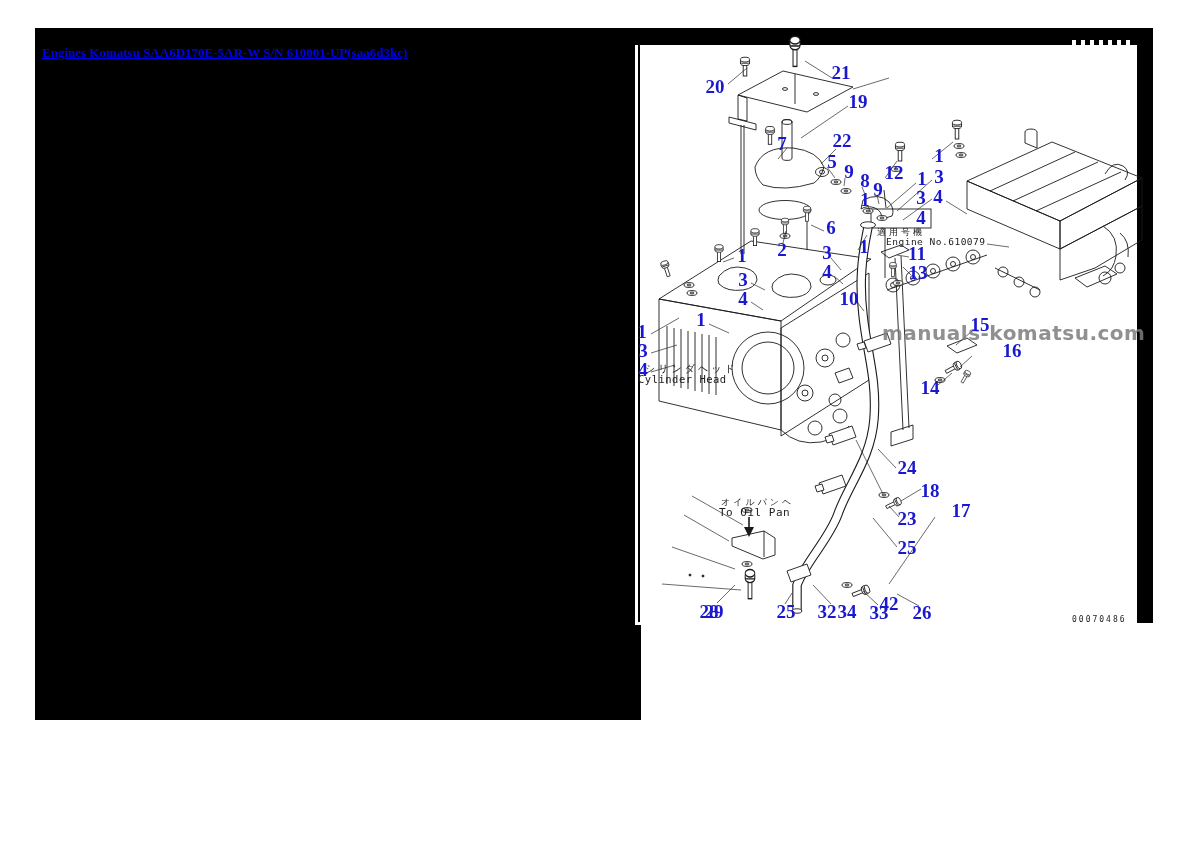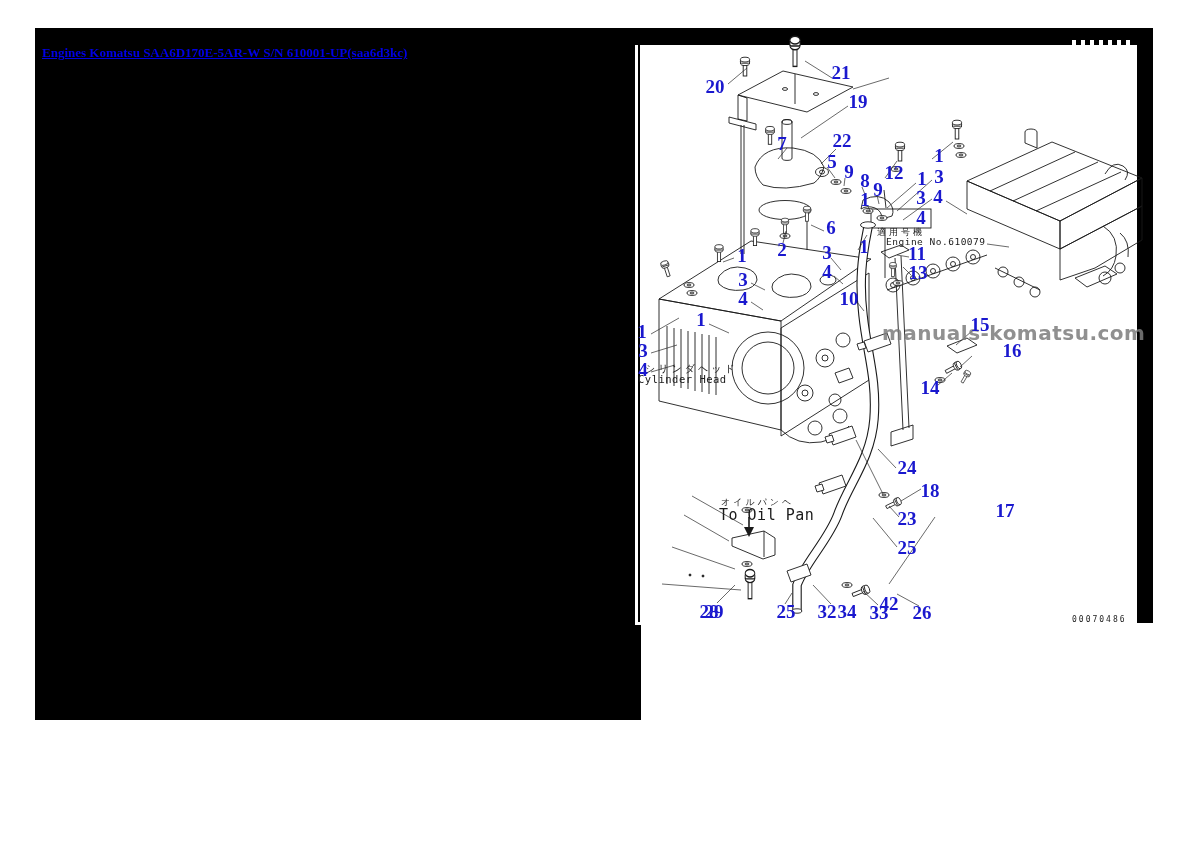--- a/index.html
+++ b/index.html
@@ -253,21 +253,21 @@
     </g>
   </svg>
 
   <div class="watermark">manuals-komatsu.com</div>
 
   <div class="slabel jp" style="left:242px;top:198px">適用号機</div>
   <div class="slabel en" style="left:251px;top:208px">Engine No.610079</div>
   <div class="slabel jp" style="left:10px;top:334px;font-size:10px">シリンダヘッド</div>
   <div class="slabel en" style="left:3px;top:345px;font-size:10.5px">Cylinder Head</div>
   <div class="slabel jp" style="left:86px;top:468px">オイルパンヘ</div>
-  <div class="slabel en" style="left:84px;top:478px;font-size:15px">To Oil Pan</div>
+  <div class="slabel en" style="left:84px;top:478px;font-size:11px">To Oil Pan</div>
 
   <div class="callout-layer">
       <span class="callout" style="left: 80px; top: 59px;">20</span>
       <span class="callout" style="left: 206px; top: 45px;">21</span>
       <span class="callout" style="left: 223px; top: 74px;">19</span>
       <span class="callout" style="left: 147px; top: 116px;">7</span>
       <span class="callout" style="left: 207px; top: 113px;">22</span>
       <span class="callout" style="left: 197px; top: 134px;">5</span>
       <span class="callout" style="left: 214px; top: 144px;">9</span>
       <span class="callout" style="left: 230px; top: 153px;">8</span>
@@ -293,21 +293,21 @@
       <span class="callout" style="left: 214px; top: 271px;">10</span>
       <span class="callout" style="left: 66px; top: 292px;">1</span>
       <span class="callout" style="left: 7px; top: 304px;">1</span>
       <span class="callout" style="left: 8px; top: 323px;">3</span>
       <span class="callout" style="left: 8px; top: 342px;">4</span>
       <span class="callout" style="left: 345px; top: 297px;">15</span>
       <span class="callout" style="left: 345px; top: 323px; margin-left: 32px;">16</span>
       <span class="callout" style="left: 295px; top: 360px;">14</span>
       <span class="callout" style="left: 272px; top: 440px;">24</span>
       <span class="callout" style="left: 295px; top: 463px;">18</span>
-      <span class="callout" style="left: 326px; top: 483px; margin-left: 44px;">17</span>
+      <span class="callout" style="left: 326px; top: 483px;">17</span>
       <span class="callout" style="left: 272px; top: 491px;">23</span>
       <span class="callout" style="left: 272px; top: 520px;">25</span>
       <span class="callout" style="left: 74px; top: 584px;">28</span>
       <span class="callout" style="left: 79px; top: 584px;">29</span>
       <span class="callout" style="left: 151px; top: 584px;">25</span>
       <span class="callout" style="left: 192px; top: 584px;">32</span>
       <span class="callout" style="left: 212px; top: 584px; text-align: right;">34</span>
       <span class="callout" style="left: 244px; top: 585px;">33</span>
       <span class="callout" style="left: 254px; top: 576px;">42</span>
       <span class="callout" style="left: 287px; top: 585px;">26</span>

